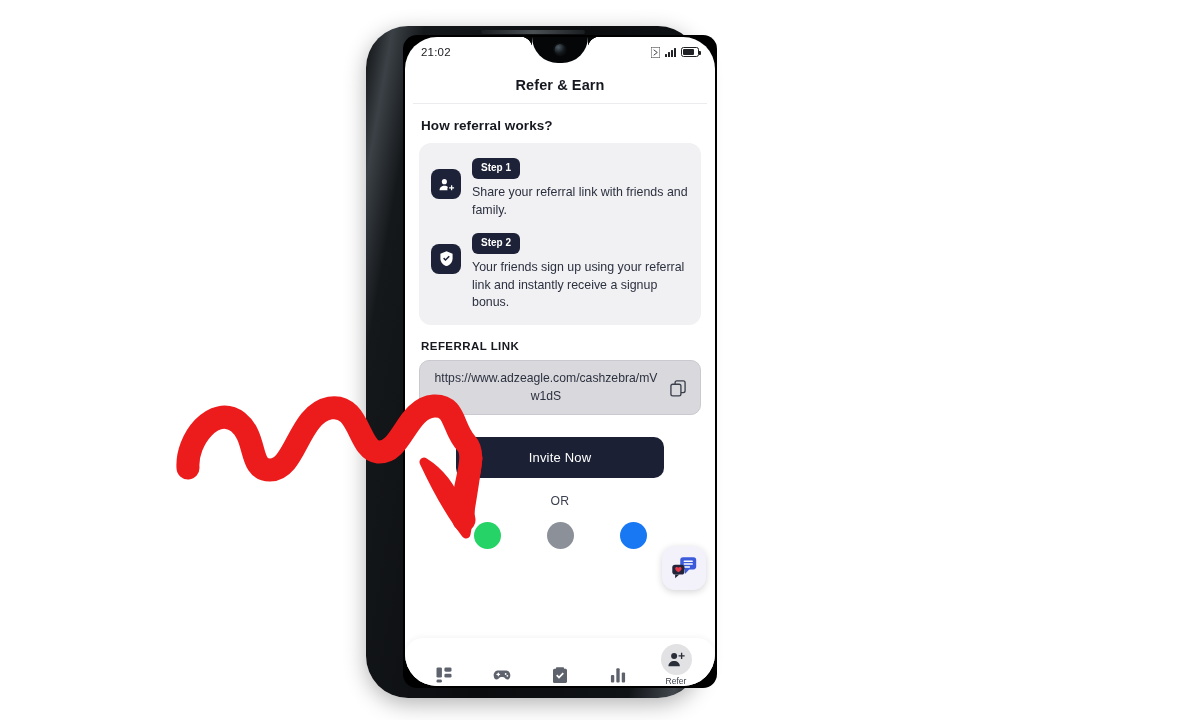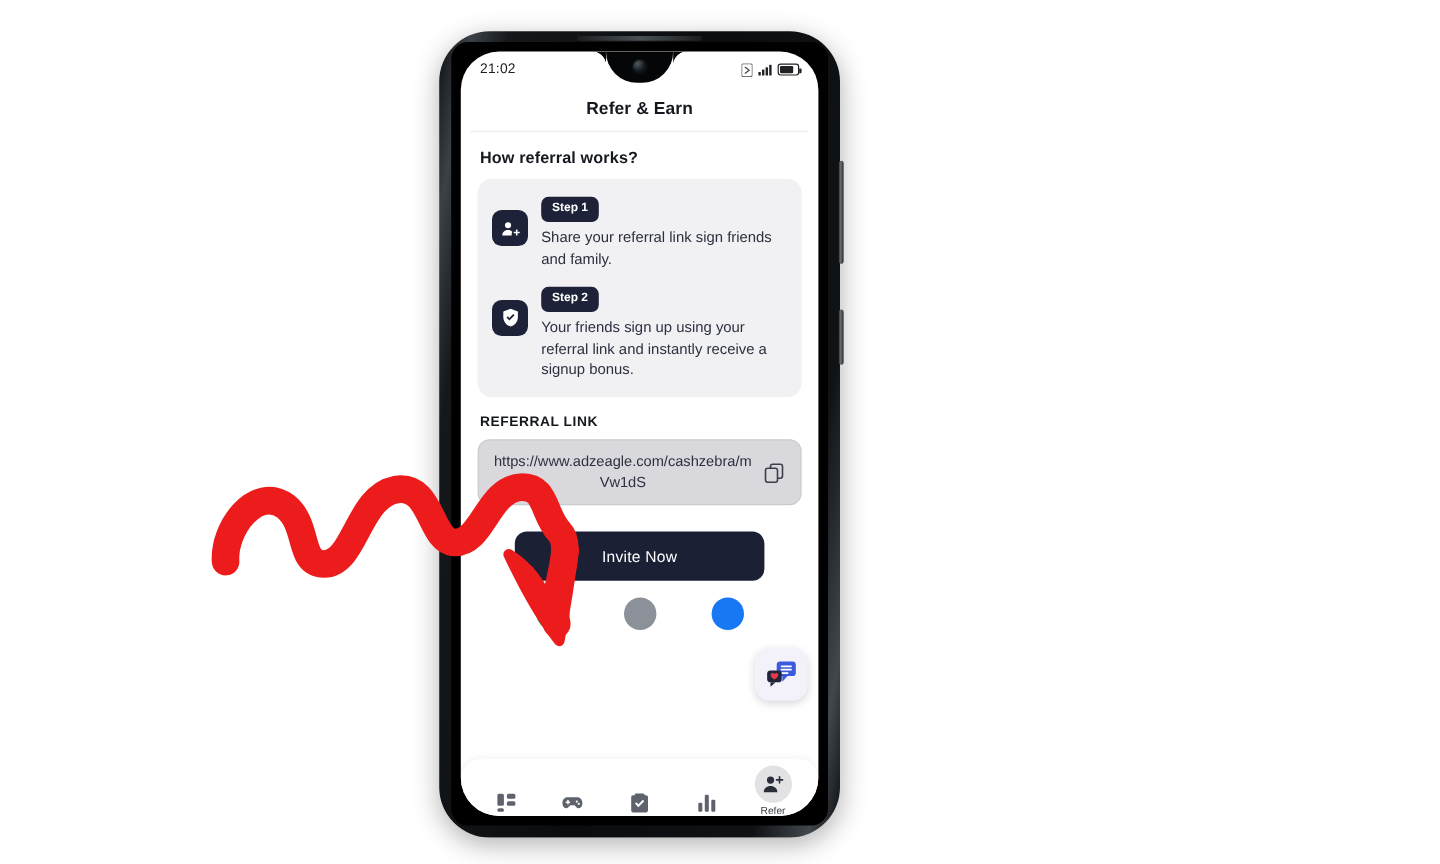--- a/index.html
+++ b/index.html
@@ -17,22 +17,23 @@
     width: 334px; height: 672px;
     border-radius: 42px;
     background: linear-gradient(100deg,#0d0f11 0%, #3b4146 6%, #15181b 13%, #0a0c0e 50%, #101316 84%, #41474c 94%, #0c0e10 100%);
     box-shadow: 0 6px 22px rgba(0,0,0,.30);
     padding: 9px 10px 10px 10px;
   }
   .phone-inner {
     position: relative; width: 100%; height: 100%;
     border-radius: 14px;
     background: #000;
-    padding: 8px;
+    padding: 2px;
     overflow: hidden;
+    margin-left: 27px;
   }
   .screen {
     position: relative; width: 100%; height: 100%;
     border-radius: 32px; background: #ffffff;
     overflow: hidden;
   }
   
   .side-btn {
     position: absolute; right: -3px; width: 4px;
     background: linear-gradient(90deg,#2e3337,#6a7074 40%,#23272a);
@@ -242,21 +243,21 @@
             <div class="step-row">
               <div class="step-icon">
                 <svg viewBox="0 0 24 24">
                     <circle cx="9" cy="8" r="3.6"></circle>
                     <path d="M2.2 20c0-3.9 3.1-6.3 6.8-6.3 2 0 3.8.7 5 1.9-.5.9-.8 1.9-.8 2.9 0 .5.1 1 .2 1.5H2.2z"></path>
                     <path d="M18.3 13.2h1.8v2.6h2.6v1.8h-2.6v2.6h-1.8v-2.6h-2.6v-1.8h2.6z"></path>
                   </svg>
               </div>
               <div class="step-body">
                 <span class="step-badge">Step 1</span>
-                <div class="step-text">Share your referral link sign friends and family.</div>
+                <div class="step-text">Share your referral link with friends and family.</div>
               </div>
             </div>
 
             <div class="step-row">
               <div class="step-icon">
                 <svg viewBox="0 0 24 24">
                     <path d="M12 1.7 3.4 5.2v6.3c0 5.3 3.6 9.9 8.6 11.1 5-1.2 8.6-5.8 8.6-11.1V5.2z"></path>
                     <path d="M10.6 15.6 7.2 12.2l1.5-1.5 1.9 1.9 4.5-4.5 1.5 1.5z" fill="#1d2238"></path>
                   </svg>
               </div>
@@ -276,20 +277,21 @@
             <div class="copy-btn">
               <svg viewBox="0 0 24 24">
                   <rect x="8.5" y="3.5" width="12" height="14" rx="2.2"></rect>
                   <rect x="3.5" y="7.5" width="12" height="14" rx="2.2" fill="#d9d9dd"></rect>
                 </svg>
             </div>
           </div>
 
           <button class="invite-btn">Invite Now</button>
 
+          <div class="or-text">OR</div>
 
           <div class="socials">
             <div class="social wa"></div>
             <div class="social tg"></div>
             <div class="social fb"></div>
           </div>
 
         </div>
 
         <div class="chat-fab">

